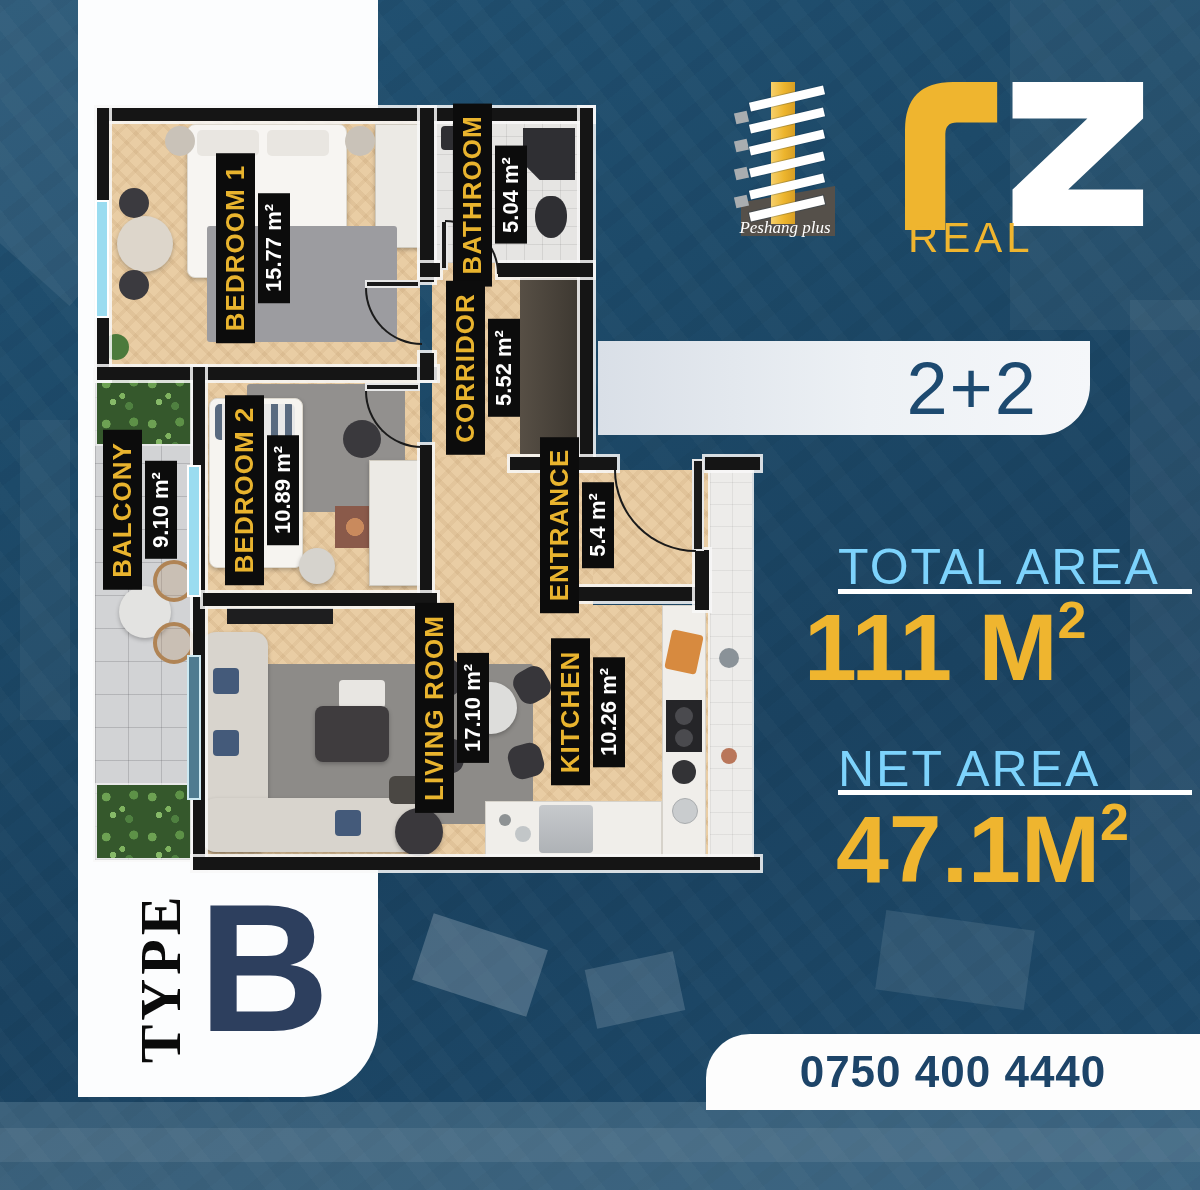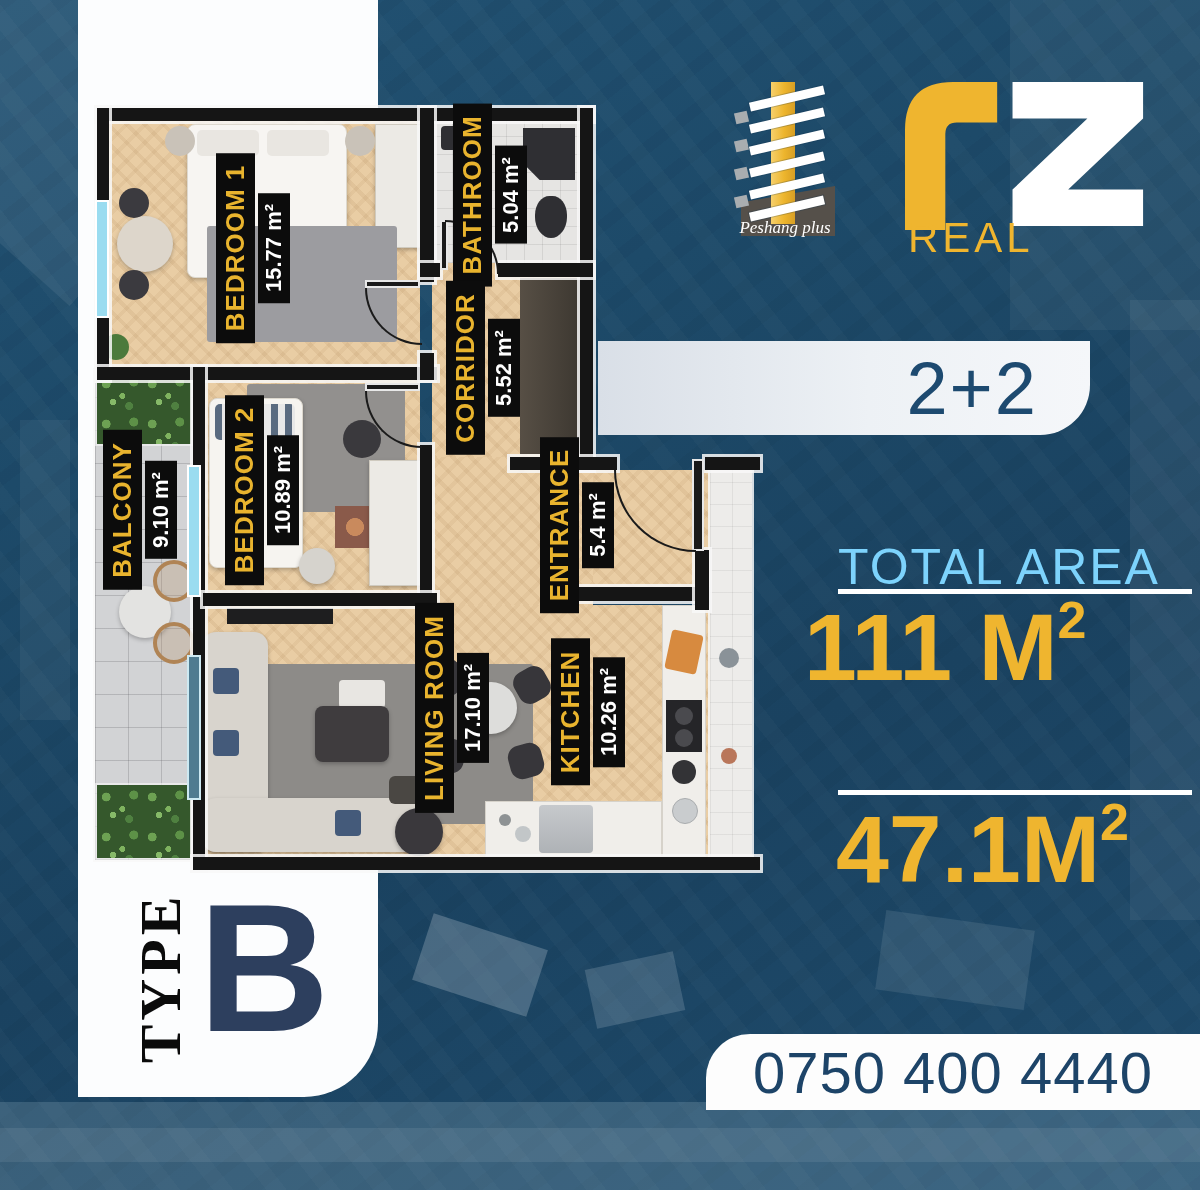--- a/index.html
+++ b/index.html
@@ -19,21 +19,21 @@
   
   .left-panel{left:78px;top:0;width:300px;height:1097px;background:#fcfdfe;
     border-bottom-right-radius:74px;}
   .badge-21{left:598px;top:341px;width:492px;height:94px;
     background:linear-gradient(90deg,#d9dfe7 0%,#edf1f5 55%,#f5f7fa 100%);
     border-bottom-right-radius:50px;display:flex;align-items:center;justify-content:flex-end;
     padding-right:52px;box-sizing:border-box;}
   .badge-21 span{font-size:74px;font-weight:500;color:#1d4a70;letter-spacing:2px;}
   .phone-band{left:706px;top:1034px;width:494px;height:76px;background:#fdfdfd;
     border-top-left-radius:44px;display:flex;align-items:center;justify-content:center;}
-  .phone-band span{font-size:58px;font-weight:400;color:#1d4468;letter-spacing:1px;}
+  .phone-band span{font-size:44px;font-weight:700;color:#1d4468;letter-spacing:1px;}
   
   .rz-words{left:908px;top:214px;width:232px;display:flex;justify-content:space-between;
     font-size:42px;letter-spacing:4px;font-weight:400;}
   .rz-real{color:#efb52f;} .rz-estate{color:#ffffff;}
   .bl-caption{left:733px;top:218px;width:104px;text-align:center;color:#fff;
     font-family:"Liberation Serif",serif;font-style:italic;font-size:17px;}
   .slab{position:absolute;width:76px;height:9px;background:#fff;transform:rotate(-13deg);
     box-shadow:0 0 0 1px rgba(20,50,80,.25);}
   .gchip{position:absolute;width:13px;height:11px;background:#a9adb0;transform:rotate(-13deg);}
   
@@ -127,20 +127,21 @@
   <div class="abs rz-words">
     <span class="rz-real">REAL</span>
   </div>
 
   <div class="abs area-label" style="left:838px;top:538px;">TOTAL AREA</div>
   <div class="abs area-line" style="left:838px;top:589px;width:354px;"></div>
   <div class="abs area-value" style="left:804px;top:600px;">
     <span class="v">111 M</span>
     <span class="s">2</span>
   </div>
+  <div class="abs area-label" style="left:838px;top:740px;">NET AREA</div>
   <div class="abs area-line" style="left:838px;top:790px;width:354px;"></div>
   <div class="abs area-value" style="left:836px;top:802px;">
     <span class="v">47.1M</span>
     <span class="s">2</span>
   </div>
 
   <div class="abs type-label">TYPE</div>
   <div class="abs type-value">B</div>
 
   <div class="abs phone-band">

